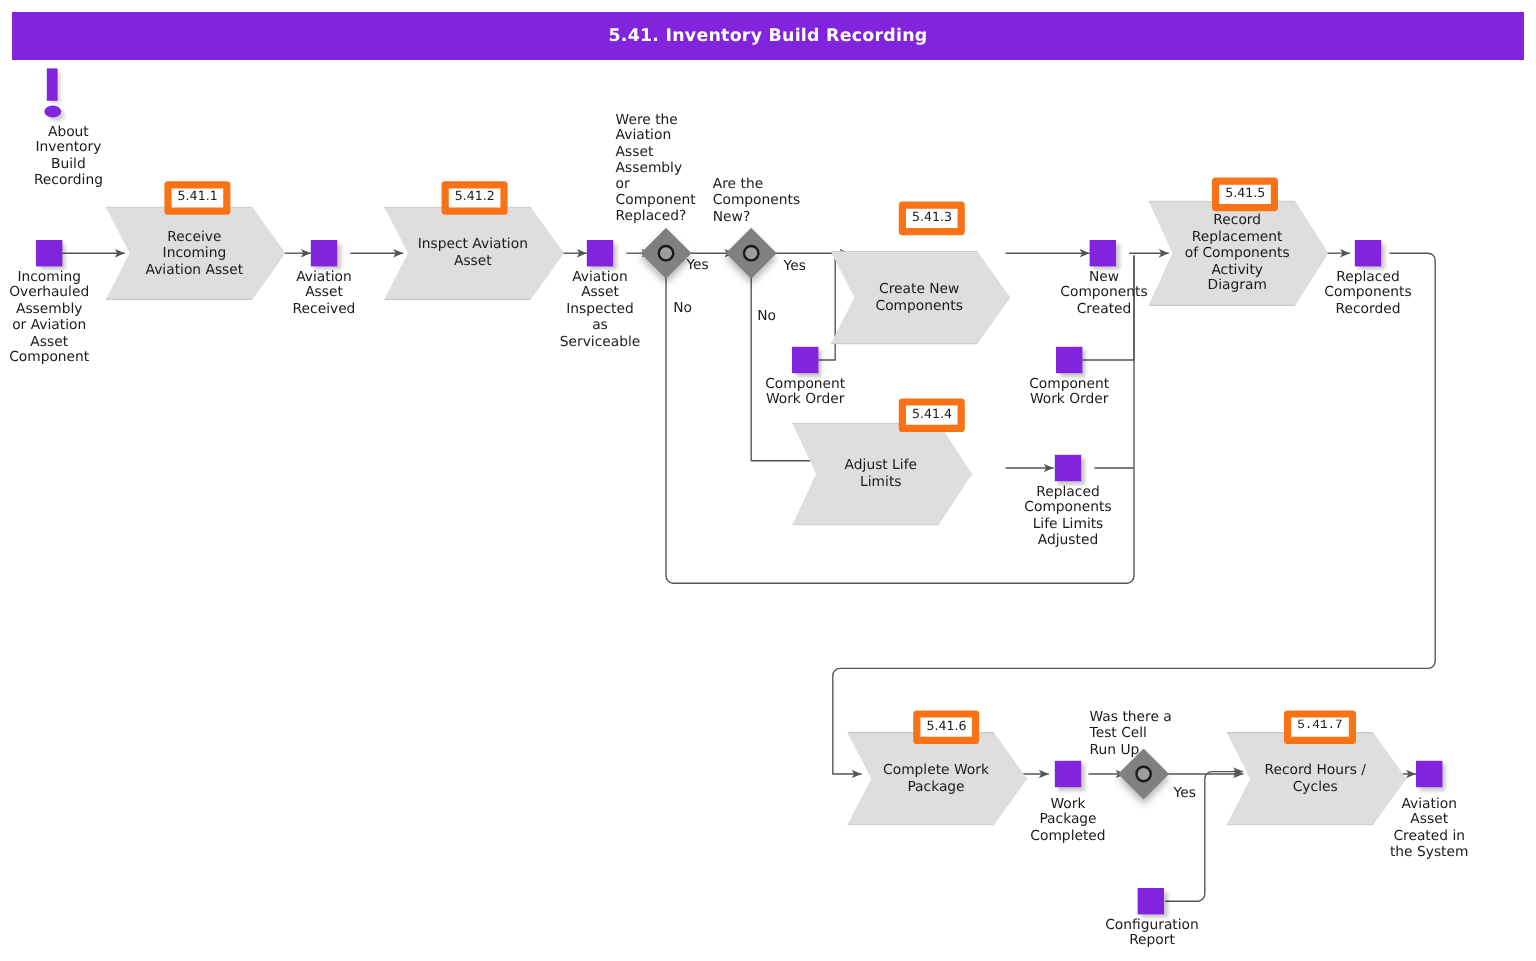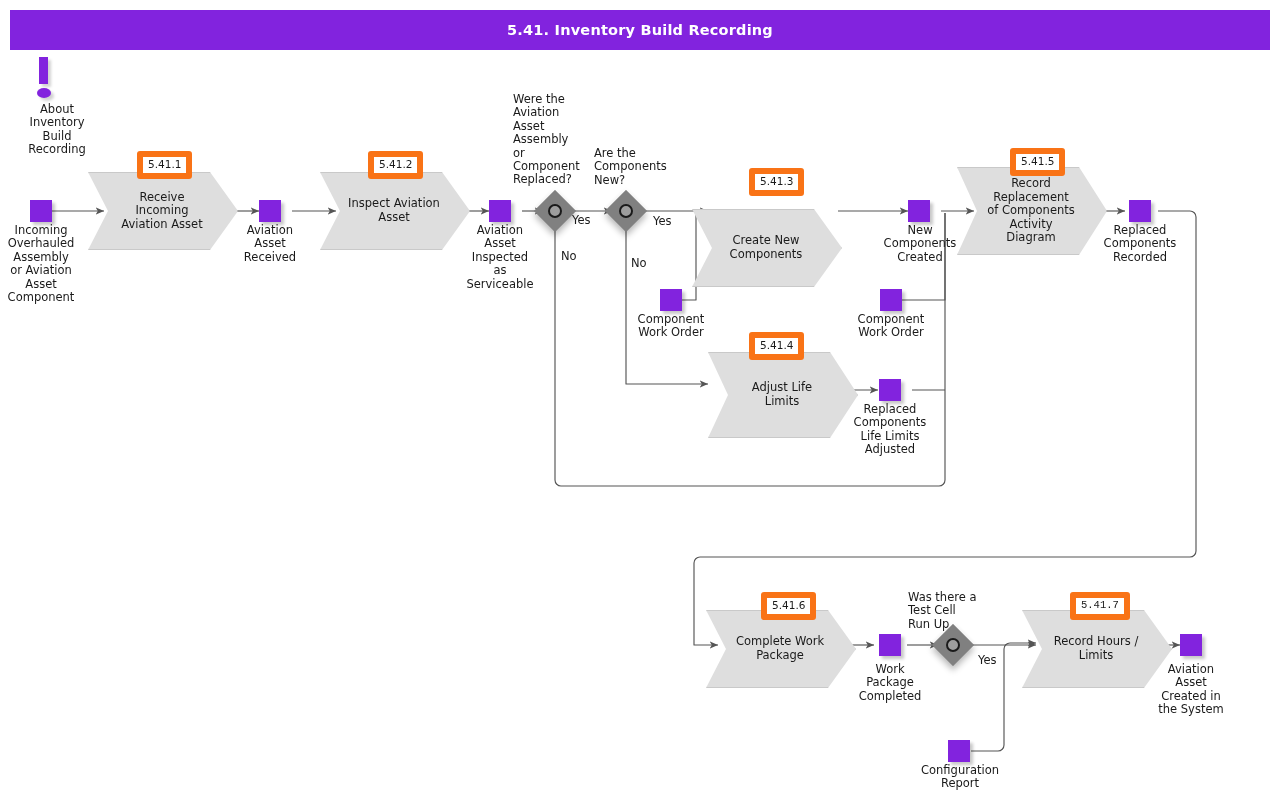--- a/index.html
+++ b/index.html
@@ -250,21 +250,21 @@
 </div>
 <div class="idtag" style="left:368px;top:151px;">5.41.2</div>
 
 <div class="act" style="left:692px;top:172px;width:150px;height:78px;margin-top:37px;">
   <div class="shape" style="background: rgb(222, 222, 222); border-color: rgb(201, 201, 201);"></div>
   <div class="atext">Create New
 Components</div>
 </div>
 <div class="idtag" style="left:749px;top:152px;margin-top:16px;">5.41.3</div>
 
-<div class="act" style="left:708px;top:352px;width:150px;height:86px;">
+<div class="act" style="left:660px;top:352px;width:150px;height:86px;">
   <div class="shape" style="background: rgb(222, 222, 222); border-color: rgb(201, 201, 201);"></div>
   <div class="atext">Adjust Life
 Limits</div>
 </div>
 <div class="idtag" style="left:749px;top:332px;">5.41.4</div>
 
 <div class="act" style="left:957px;top:167px;width:150px;height:88px;">
   <div class="shape" style="background: rgb(222, 222, 222); border-color: rgb(201, 201, 201);"></div>
   <div class="atext">Record
 Replacement
@@ -277,21 +277,21 @@
 <div class="act" style="left:706px;top:610px;width:150px;height:78px;">
   <div class="shape" style="background: rgb(222, 222, 222); border-color: rgb(201, 201, 201);"></div>
   <div class="atext">Complete Work
 Package</div>
 </div>
 <div class="idtag" style="left:761px;top:592px;">5.41.6</div>
 
 <div class="act" style="left:1022px;top:610px;width:150px;height:78px;">
   <div class="shape" style="background: rgb(222, 222, 222); border-color: rgb(201, 201, 201);"></div>
   <div class="atext">Record Hours /
-Limits</div>
+Cycles</div>
 </div>
 <div class="idtag" style="left:1070px;top:592px;font-family:Liberation Mono, monospace;">5.41.7</div>
 
 <div class="dec" style="left:540px;top:196px;">
   <div class="dshape" style="background: rgb(128, 128, 128);"></div>
   <div class="dring"></div>
 </div>
 <div class="dec-label" style="left:513px;top:93px;width:84px;">Were the
 Aviation
 Asset

